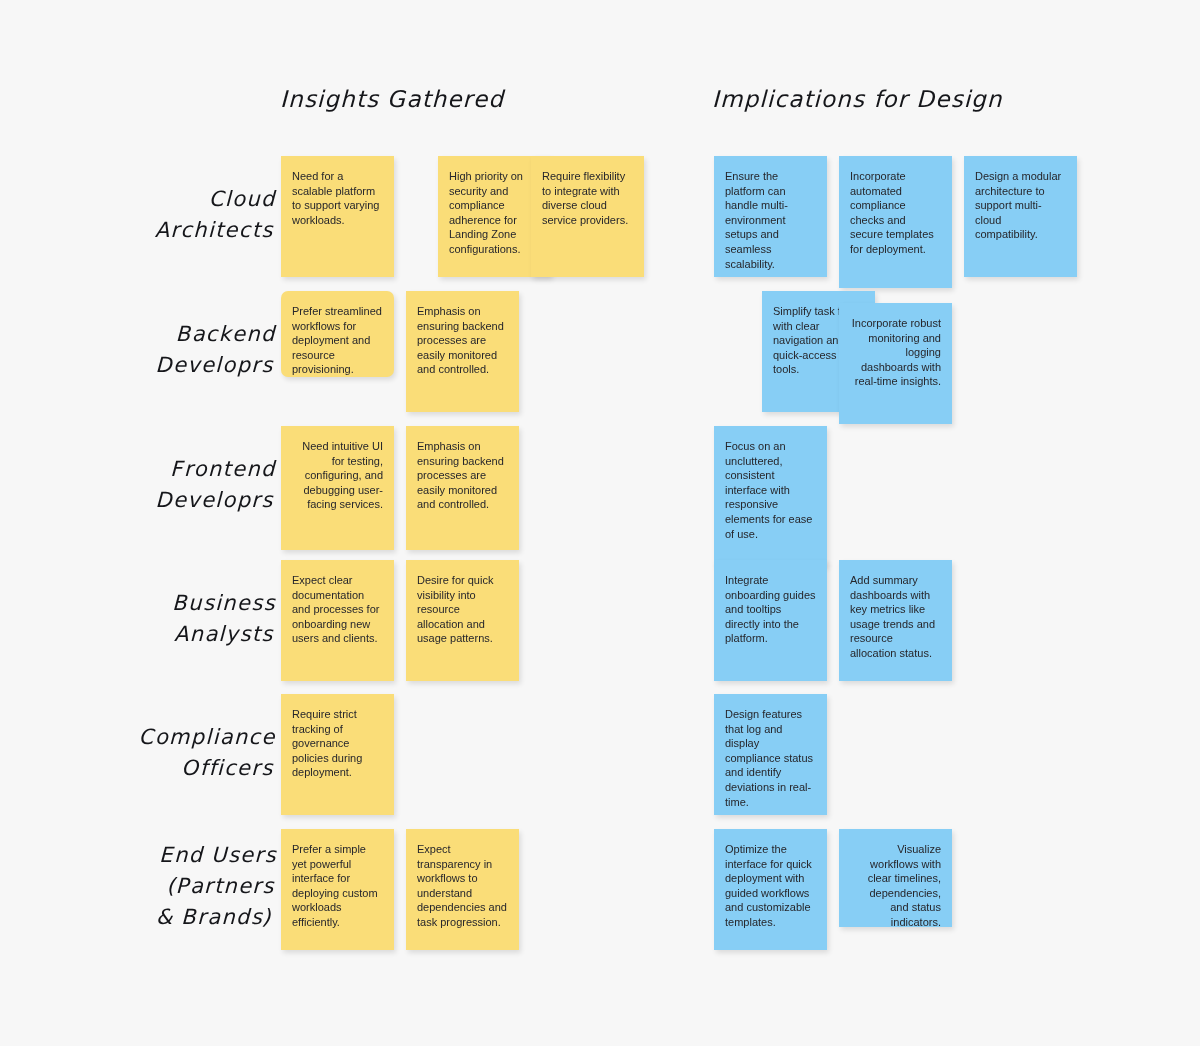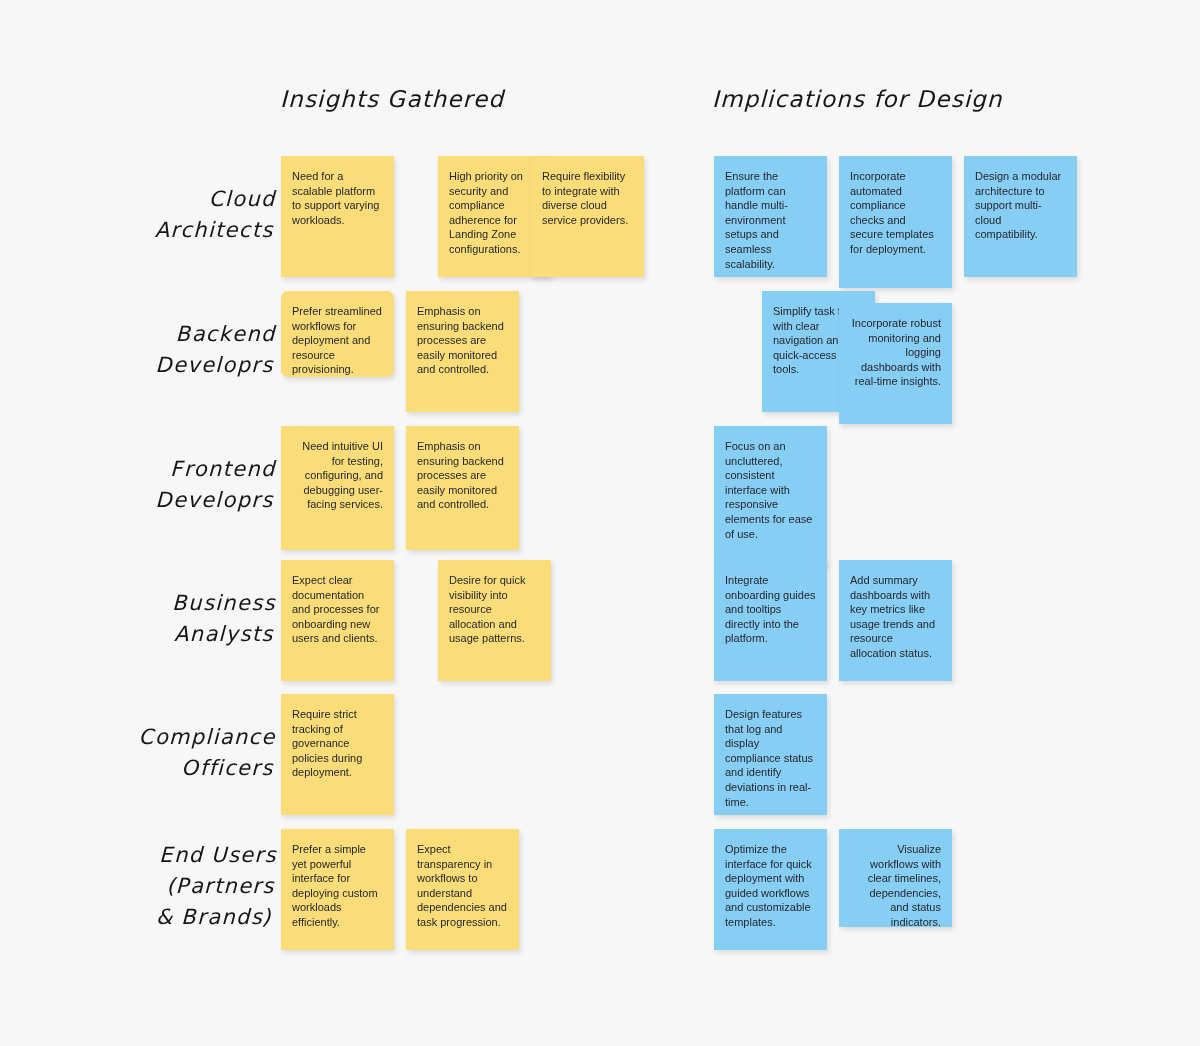--- a/index.html
+++ b/index.html
@@ -113,21 +113,21 @@
       <div class="note yellow" style="left: 406px; top: 426px; height: 124px;">
         <span class="note-text">Emphasis on ensuring backend processes are easily monitored and controlled.</span>
       </div>
       <div class="note blue" style="left: 714px; top: 426px; height: 140px;">
         <span class="note-text">Focus on an uncluttered, consistent interface with responsive elements for ease of use.</span>
       </div>
       <div class="row-label" style="top: 588px;"><span>Business</span><br><span>Analysts</span></div>
       <div class="note yellow" style="left: 281px; top: 560px; height: 121px;">
         <span class="note-text">Expect clear documentation and processes for onboarding new users and clients.</span>
       </div>
-      <div class="note yellow" style="left: 406px; top: 560px; height: 121px; margin-left: 32px;">
+      <div class="note yellow" style="left: 406px; top: 560px; height: 121px;">
         <span class="note-text">Desire for quick visibility into resource allocation and usage patterns.</span>
       </div>
       <div class="note blue" style="left: 714px; top: 560px; height: 121px;">
         <span class="note-text">Integrate onboarding guides and tooltips directly into the platform.</span>
       </div>
       <div class="note blue" style="left: 839px; top: 560px; height: 121px;">
         <span class="note-text">Add summary dashboards with key metrics like usage trends and resource allocation status.</span>
       </div>
       <div class="row-label" style="top: 722px;"><span>Compliance</span><br><span>Officers</span></div>
       <div class="note yellow" style="left: 281px; top: 694px; height: 121px;">

